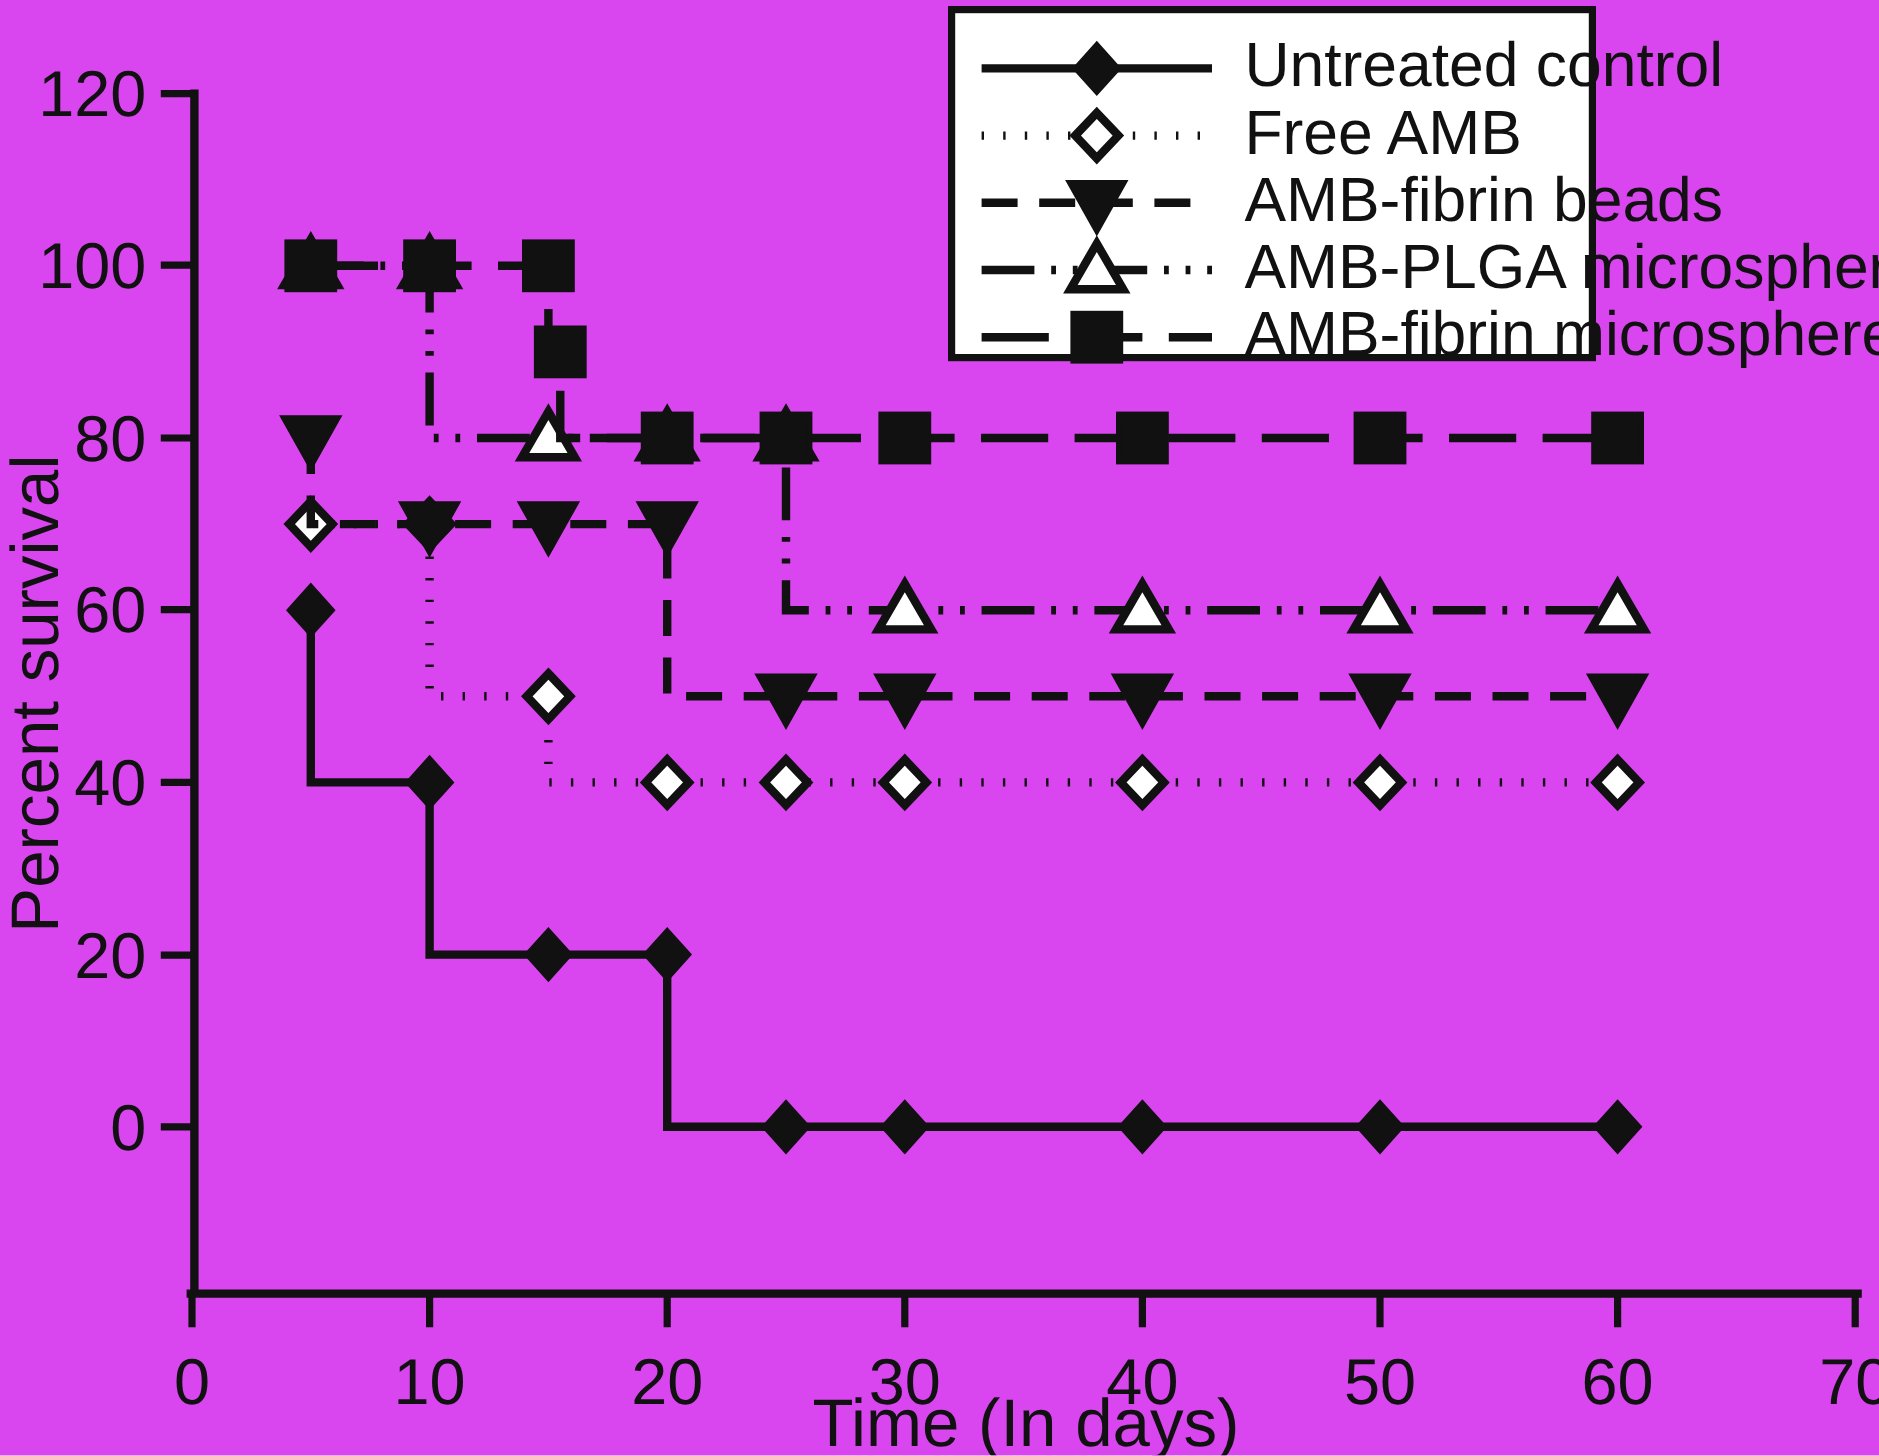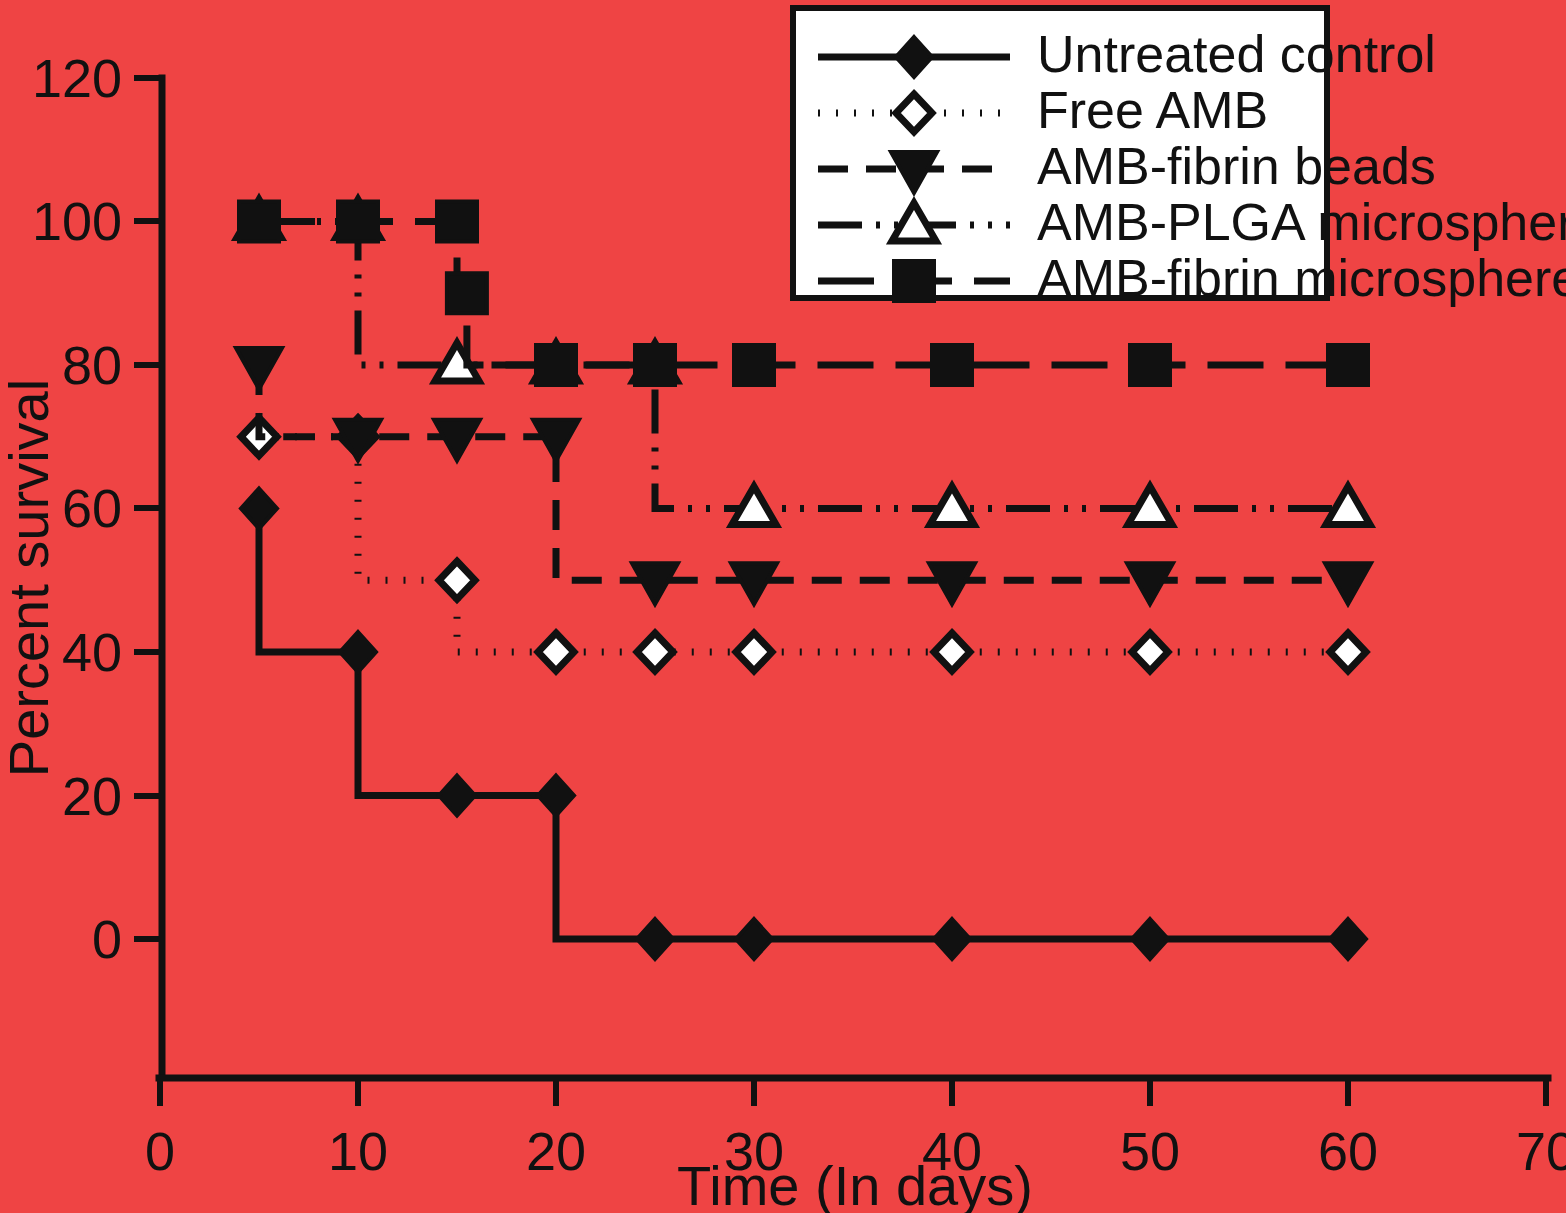--- a/index.html
+++ b/index.html
@@ -11,21 +11,21 @@
     width: 1566px;
     height: 1213px;
     font-family: "Liberation Sans", sans-serif;
     color: #000000;
     overflow: hidden;
   }
   #figure-root {
     position: relative;
     width: 1566px;
     height: 1213px;
-    background: #ef4444;
+    background: #d946ef;
   }
   svg#chart-svg {
     display: block;
     width: 1566px;
     height: 1213px;
   }
   .axis-line {
     stroke: #111111;
     stroke-width: 7;
     fill: none;

